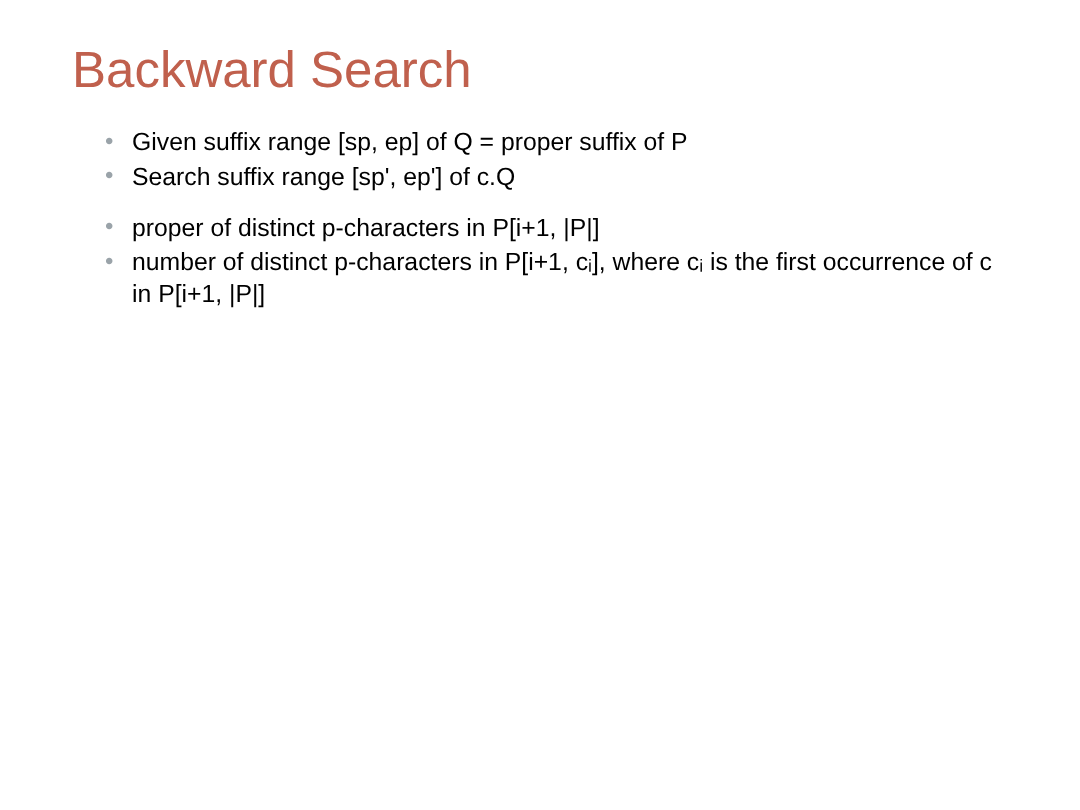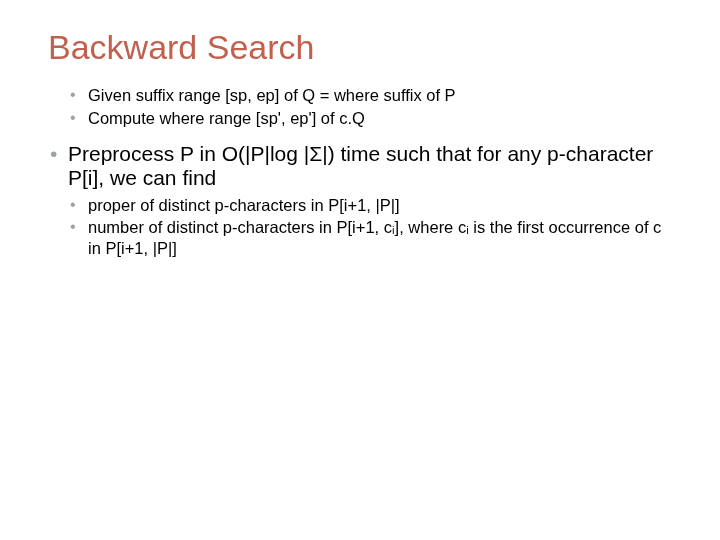--- a/index.html
+++ b/index.html
@@ -71,27 +71,26 @@
 </head>
 <body>
 
 <div class="slide">
   <h1 class="title">Backward Search</h1>
 
   <ul class="top">
 
     <li>
       <ul class="sub">
-        <li class="lvl2">Given suffix range [sp, ep] of Q = where suffix of P</li>
-        <li class="lvl2">Compute where range [sp', ep'] of c.Q</li>
+        <li class="lvl2">Given suffix range [sp, ep] of Q = proper suffix of P</li>
+        <li class="lvl2">Search suffix range [sp', ep'] of c.Q</li>
       </ul>
     </li>
 
     <li>
-      <div class="lvl1">Preprocess P in O(|P|log |Σ|) time such that for any p-character P[i], we can find</div>
       <ul class="sub">
         <li class="lvl2">proper of distinct p-characters in P[i+1, |P|]</li>
         <li class="lvl2">number of distinct p-characters in P[i+1, cᵢ], where cᵢ is the first occurrence of c in P[i+1, |P|]</li>
       </ul>
     </li>
 
 
   </ul>
 </div>
 

